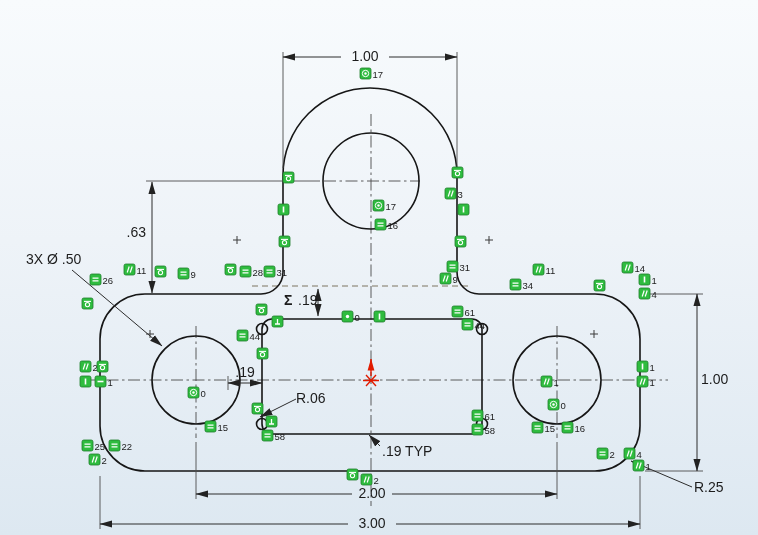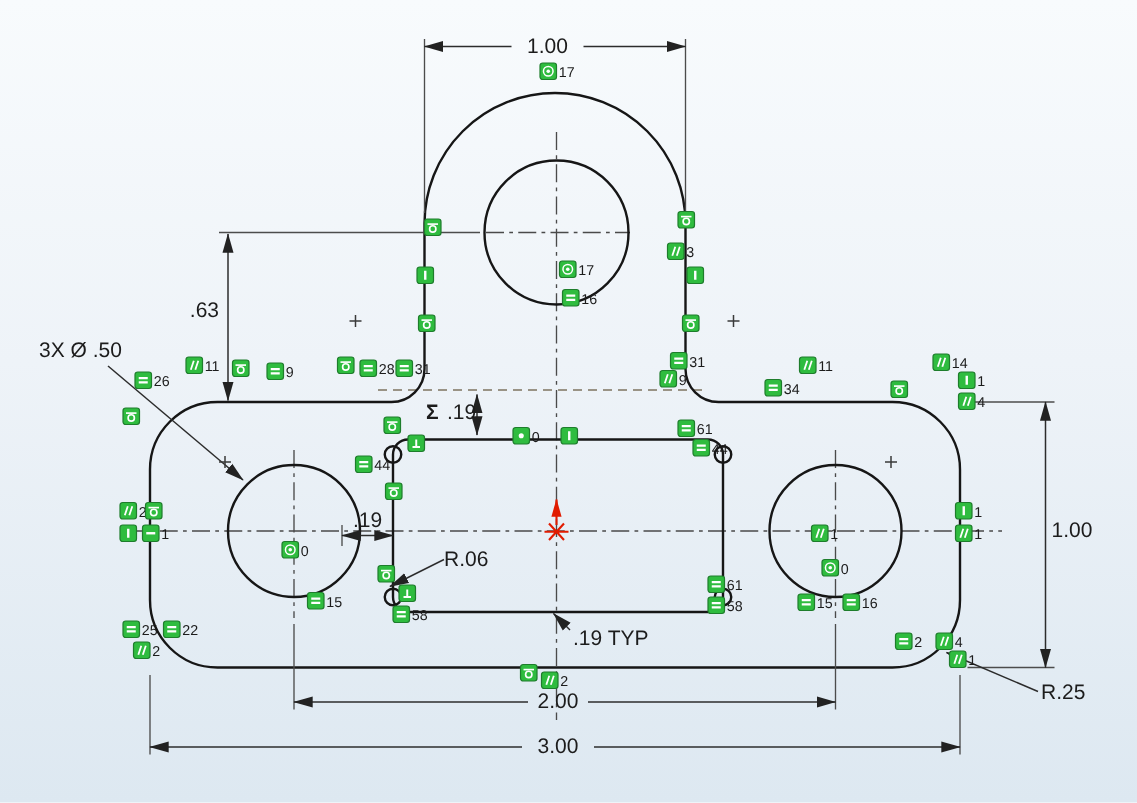--- a/index.html
+++ b/index.html
@@ -1,21 +1,21 @@
 <!DOCTYPE html>
 <html><head>
 <meta charset="utf-8">
 <style>
   html,body{margin:0;padding:0;}
   body{
     width:758px;height:535px;overflow:hidden;
     background:linear-gradient(180deg,#f8fbfd 0%,#eef3f8 45%,#dde8f1 100%);
     font-family:"Liberation Sans",sans-serif;
   }
-  .viewport{position:relative;width:758px;height:414px;}
+  .viewport{position:relative;width:758px;height:414px;margin-top:26px;}
   svg{position:absolute;left:0;top:0;}
   svg text{font-family:"Liberation Sans",sans-serif;fill:#1c1c1c;}
   .dim{font-size:14px;}
   .edge{stroke:#161616;stroke-width:1.6;fill:none;}
   .ext{stroke:#4c4c4c;stroke-width:0.9;fill:none;}
   .dimline{stroke:#2c2c2c;stroke-width:1;fill:none;}
   .cline{stroke:#4a4a4a;stroke-width:0.9;fill:none;stroke-dasharray:12 3.5 2.5 3.5;}
   .dashref{stroke:#7d7460;stroke-width:1;fill:none;stroke-dasharray:6 4;}
 </style>
 </head>

